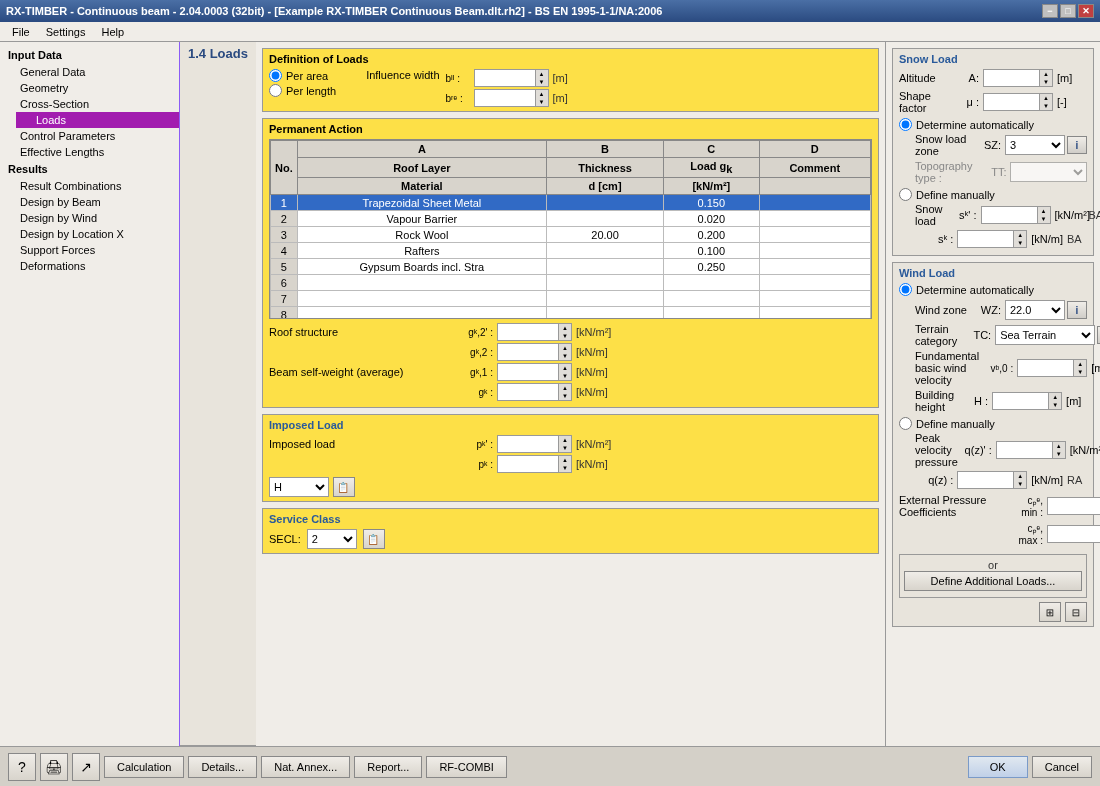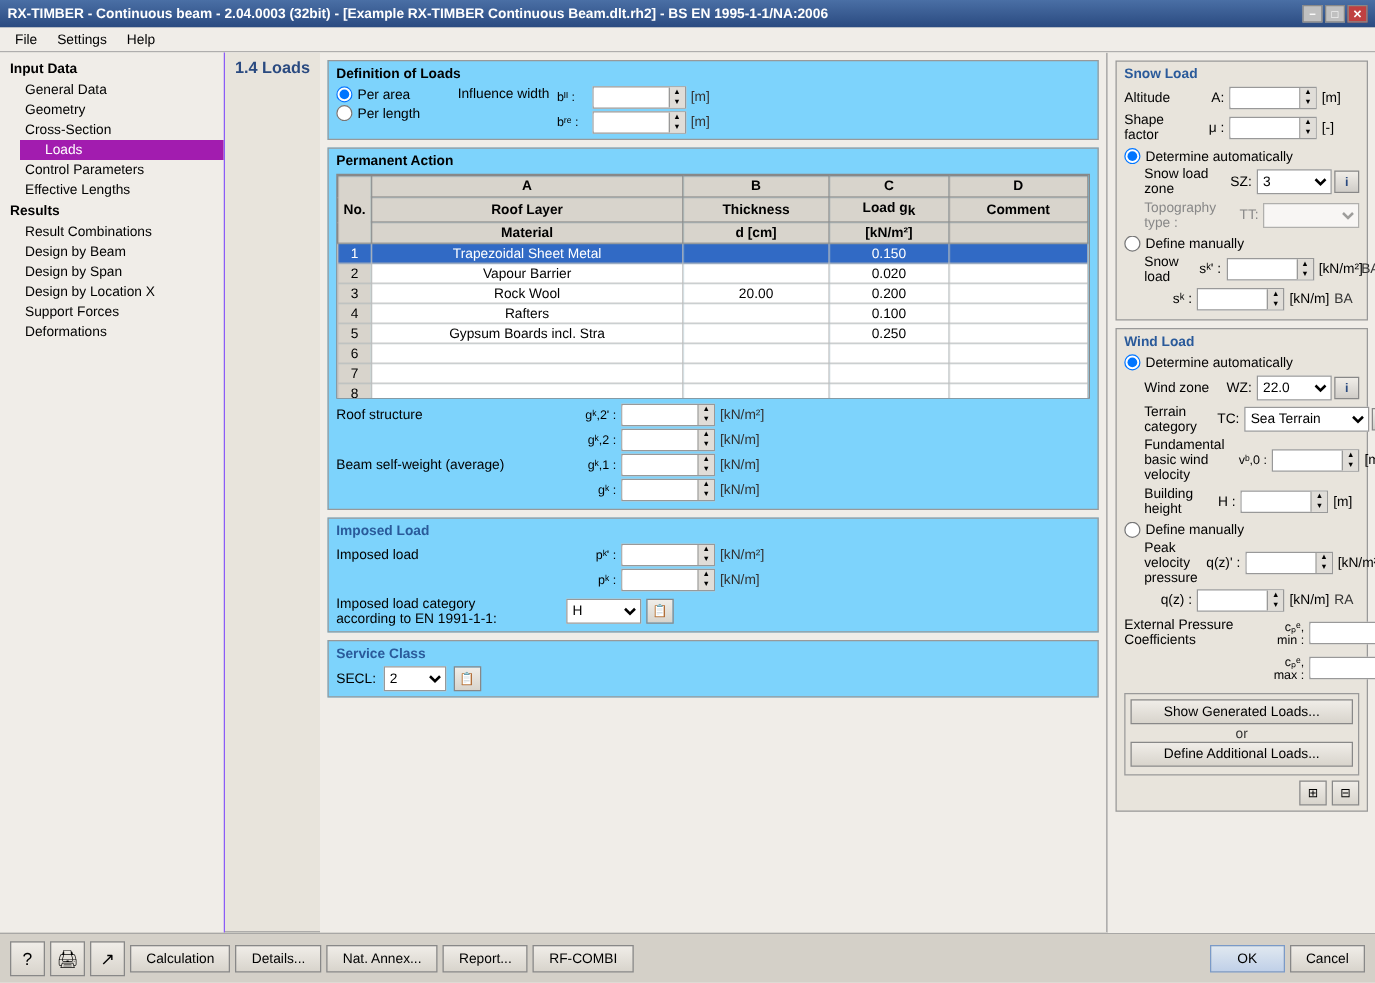--- a/index.html
+++ b/index.html
@@ -121,21 +121,21 @@
     .right-panel {
       flex: 1;
       padding: 6px;
       overflow-y: auto;
       background: #f0ede8;
     }
 
     
     .section-box {
       border: 1px solid #999;
-      background: #7dd3fc;
+      background: #fde047;
       margin-bottom: 6px;
       padding: 4px 6px;
     }
     .section-title {
       font-weight: bold;
       font-size: 11px;
       margin-bottom: 4px;
       color: #000;
     }
 
@@ -397,21 +397,21 @@
     <div class="sidebar-section-header">Input Data</div>
     <div class="sidebar-item">General Data</div>
     <div class="sidebar-item">Geometry</div>
     <div class="sidebar-item">Cross-Section</div>
     <div class="sidebar-item active">Loads</div>
     <div class="sidebar-item">Control Parameters</div>
     <div class="sidebar-item">Effective Lengths</div>
     <div class="sidebar-subsection">Results</div>
     <div class="sidebar-item">Result Combinations</div>
     <div class="sidebar-item">Design by Beam</div>
-    <div class="sidebar-item">Design by Span</div>
+    <div class="sidebar-item">Design by Wind</div>
     <div class="sidebar-item">Design by Location X</div>
     <div class="sidebar-item">Support Forces</div>
     <div class="sidebar-item">Deformations</div>
   </div>
 
   <div class="content-area">
     <div class="content-header">1.4 Loads</div>
 
     <div class="panels">
 
@@ -619,21 +619,20 @@
             <div class="spinner-group">
               <input class="spinner-input" type="text" style="">
               <div class="spinner-btn">
                   <button class="spin-up">▲</button>
                   <button class="spin-down">▼</button>
                 </div>
             </div>
             <span class="unit-label">[kN/m]</span>
           </div>
           <div class="imposed-cat-row" style="margin-top:4px;">
-            <span style="font-size:11px; min-width:180px;">Imposed load category<br>according to EN 1991-1-1:</span>
             <select style="width:60px;">
               <option>H</option>
             </select>
             <div class="small-icon-btn">📋</div>
           </div>
         </div>
 
         <div class="section-box">
           <div class="imposed-title">Service Class</div>
           <div class="secl-row">
@@ -848,21 +847,20 @@
               <input class="spinner-input" type="text" style="width: 55px;">
               <div class="spinner-btn">
                   <button class="spin-up">▲</button>
                   <button class="spin-down">▼</button>
                 </div>
             </div>
             <span class="rp-unit">[-]</span>
           </div>
 
           <div style="margin-top:8px; border:1px solid #999; background:#e8e4dc; padding:4px;">
-            <button class="show-loads-btn">Show Generated Loads...</button>
             <div class="or-text">or</div>
             <button class="show-loads-btn">Define Additional Loads...</button>
           </div>
           <div class="rp-bottom-icons">
             <div class="small-icon-btn">⊞</div>
             <div class="small-icon-btn">⊟</div>
           </div>
         </div>
 
       </div>

